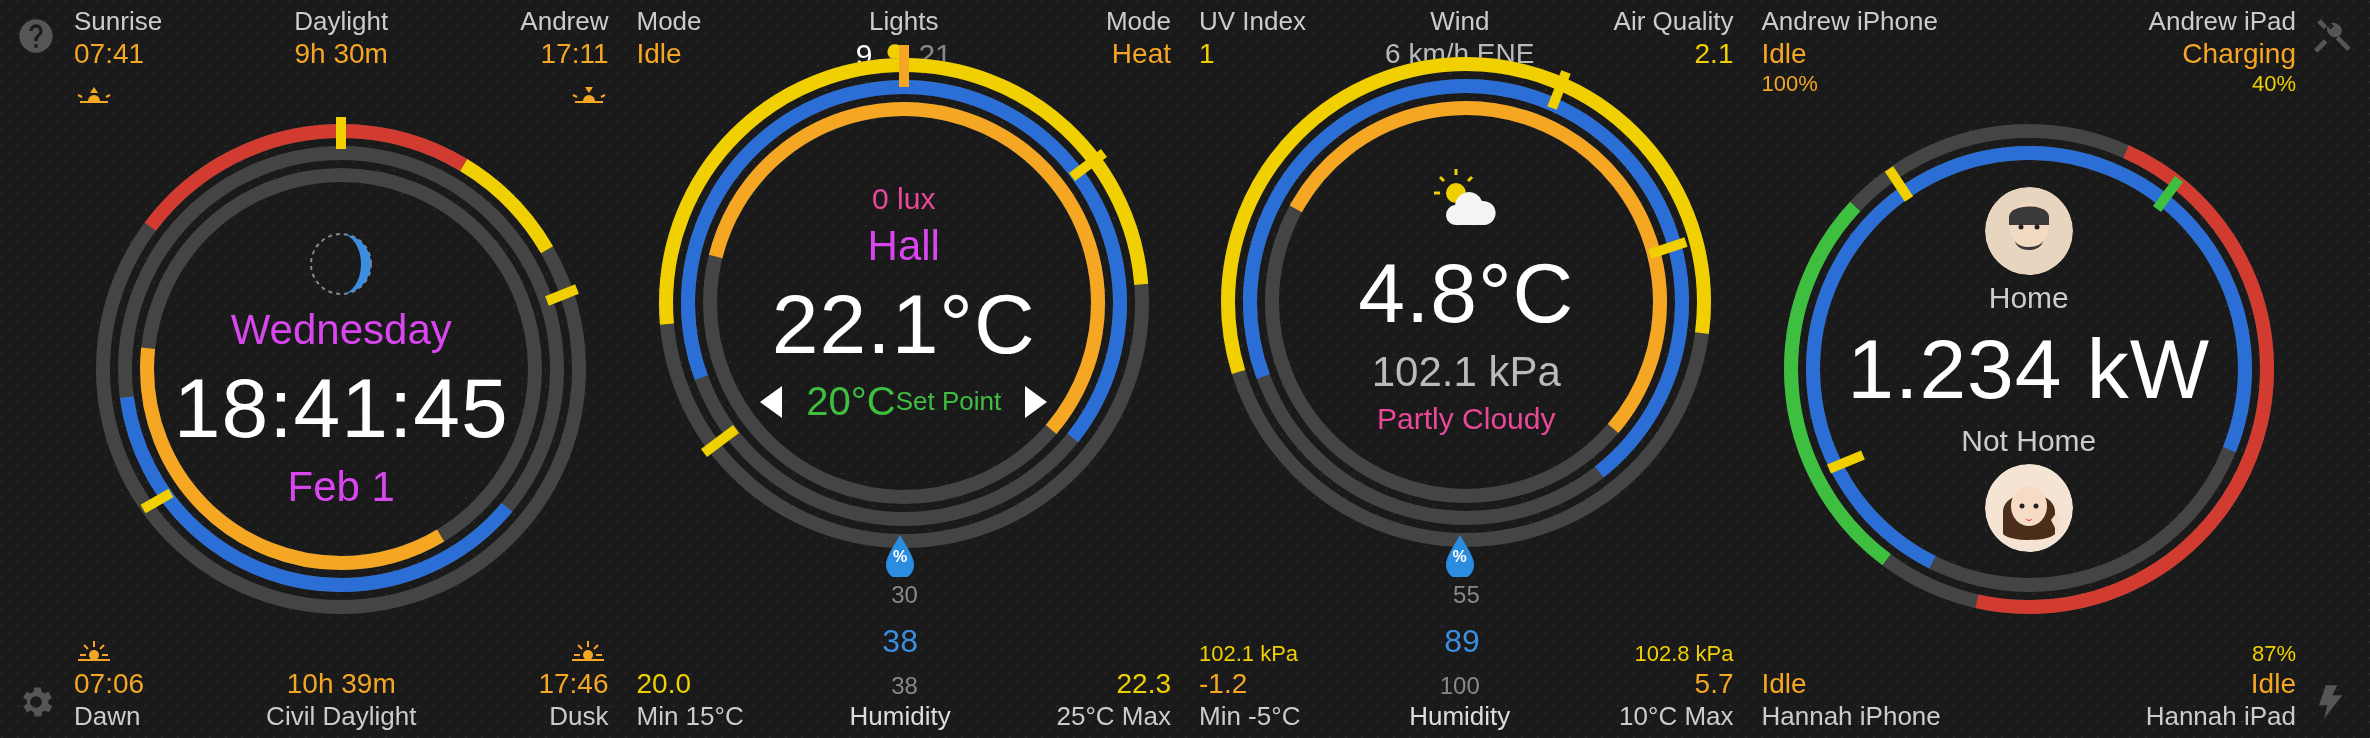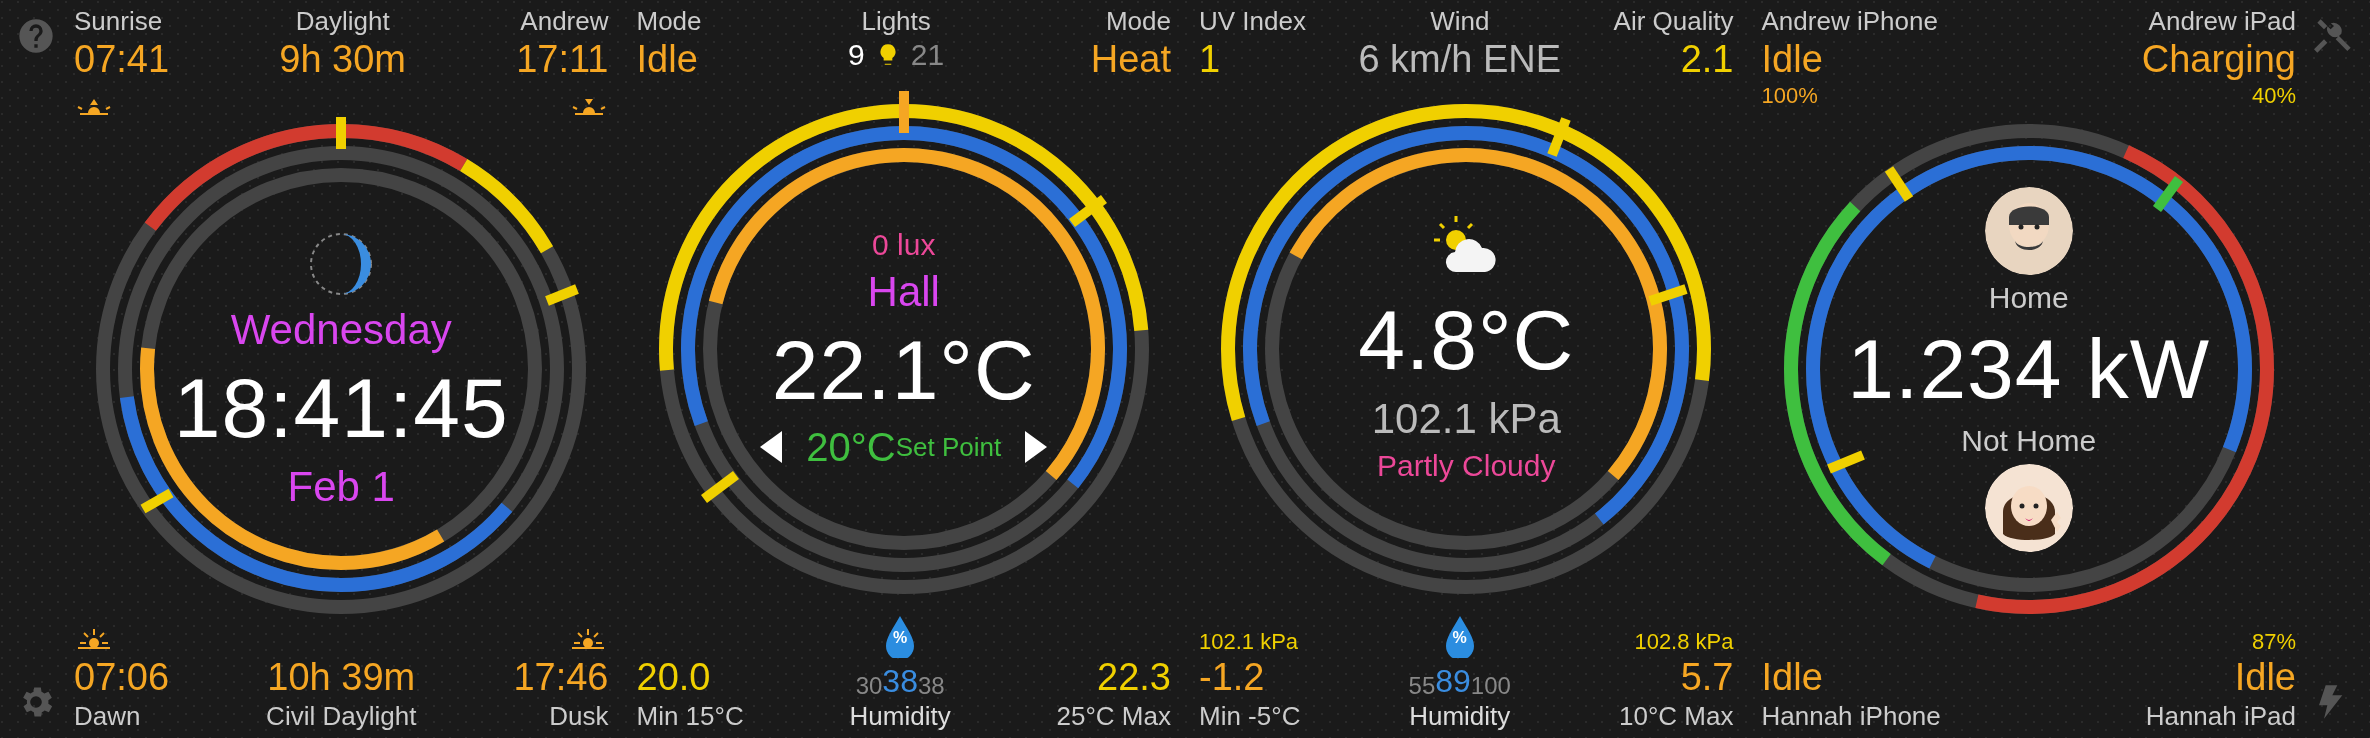--- a/index.html
+++ b/index.html
@@ -51,21 +51,21 @@
     align-items: flex-start;
     padding: 6px 4px;
     font-size: 26px;
     line-height: 1.2;
   }
   .bot-row { align-items: flex-end; margin-top: auto; }
   .stat { display: flex; flex-direction: column; align-items: flex-start; min-width: 0; }
   .stat.center { align-items: center; }
   .stat.right { align-items: flex-end; }
   .stat .label { color: #ccc; font-size: 26px; white-space: nowrap; }
-  .stat .value { font-size: 38px; white-space: nowrap; }
+  .stat .value { font-size: 28px; white-space: nowrap; }
   .stat .sub { font-size: 22px; white-space: nowrap; }
   .orange { color: #f5a623; }
   .yellow { color: #f0d000; }
   .gray   { color: #888; }
   .green  { color: #3fbf3f; }
   .blue   { color: #3a8de0; }
   .white  { color: #fff; }
 
   .bot-row .stat .value { order: -1; } 
 
@@ -104,21 +104,21 @@
   .tri-btn { width: 0; height: 0; cursor: pointer; }
   .tri-left  { border-top: 16px solid transparent; border-bottom: 16px solid transparent; border-right: 22px solid #fff; }
   .tri-right { border-top: 16px solid transparent; border-bottom: 16px solid transparent; border-left: 22px solid #fff; }
 
   .moon-icon, .weather-icon { width: 72px; height: 72px; }
 
   .avatar { width: 88px; height: 88px; border-radius: 50%; overflow: hidden; position: relative; background:#333; }
   .avatar svg { width:100%; height:100%; }
 
   
-  .hum-row { display: flex; align-items:flex-end; justify-content:center; gap: 0; font-size: 24px; }
+  .hum-row { display: flex; align-items:flex-end; justify-content:center; gap: 12px; font-size: 24px; flex-direction: column; }
   .drop { width: 36px; height: 44px; position: relative; }
   .drop svg { width:100%; height:100%; }
   .drop .pct { position:absolute; top:50%; left:50%; transform:translate(-50%,-40%); font-size:16px; color:#fff; font-weight:bold; }
 
   .light-row { display:inline-flex; align-items:center; gap:10px; }
   .bulb { width:26px; height:26px; }
 
   .panel4-sub { font-size: 30px; color:#ccc; }
 
   

